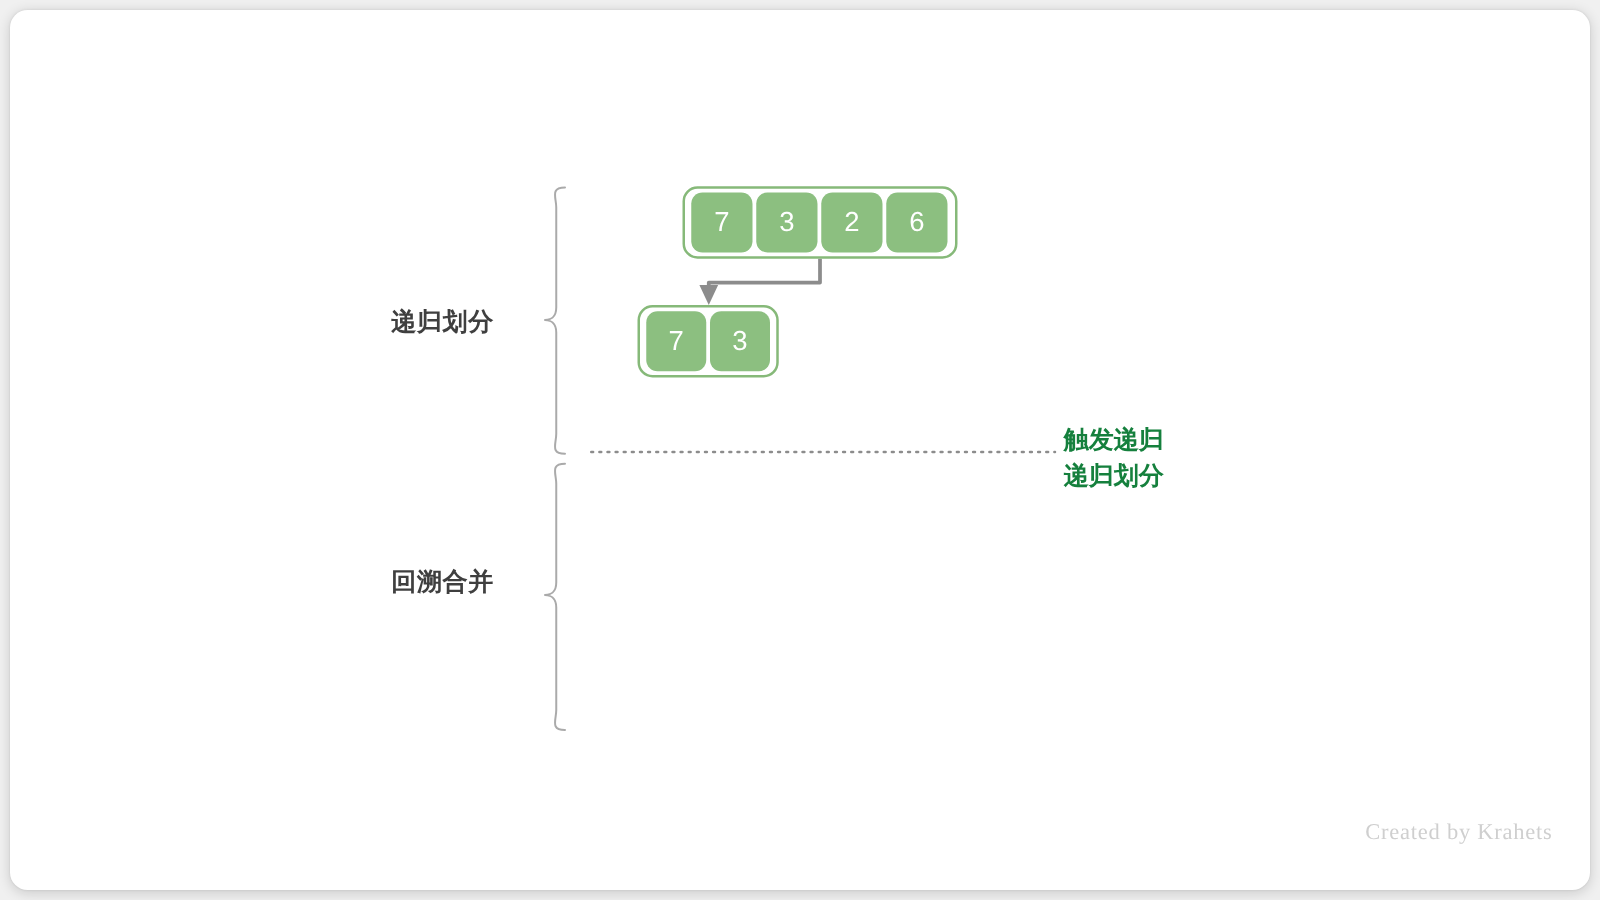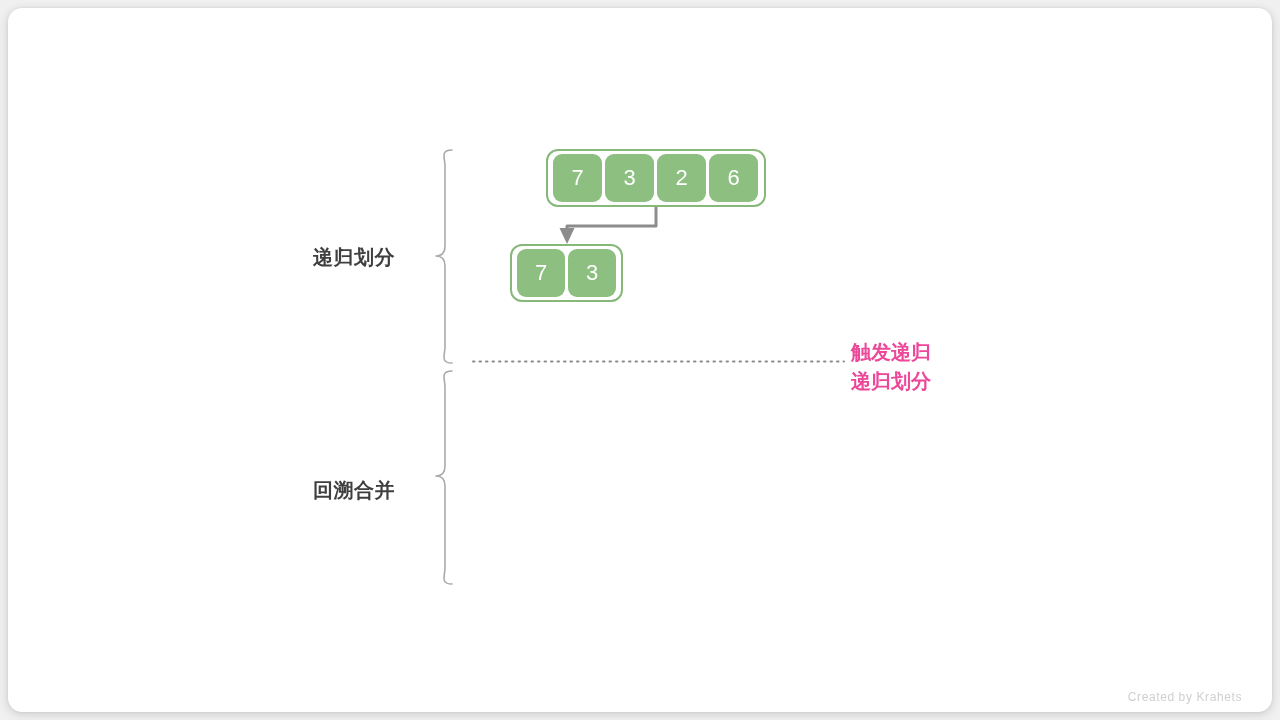--- a/index.html
+++ b/index.html
@@ -70,41 +70,41 @@
   
   .stage-label {
     position: absolute;
     font-size: 20px;
     font-weight: bold;
     color: #3f3f3f;
     letter-spacing: 0.5px;
     white-space: nowrap;
   }
   #label-divide { left: 305px; top: 236px; }
-  #label-merge  { left: 305px; top: 469px; text-align: right; }
+  #label-merge  { left: 305px; top: 444px; text-align: right; }
 
   .note {
     position: absolute;
     left: 843px;
     top: 330px;
     font-size: 20px;
     font-weight: bold;
-    color: #ec4899;
+    color: #15803d;
     line-height: 29px;
     white-space: nowrap;
   }
   .note div { display: block; }
 
   
   .watermark {
     position: absolute;
     right: 30px;
-    bottom: 8px;
-    font-family: Liberation Sans, sans-serif;
-    font-size: 12px;
+    bottom: 36px;
+    font-family: Liberation Serif, serif;
+    font-size: 18px;
     color: #cfcfcf;
     letter-spacing: 0.6px;
     white-space: nowrap;
   }
 </style>
 </head>
 <body>
 
 <div id="stage">
   <div class="card">

